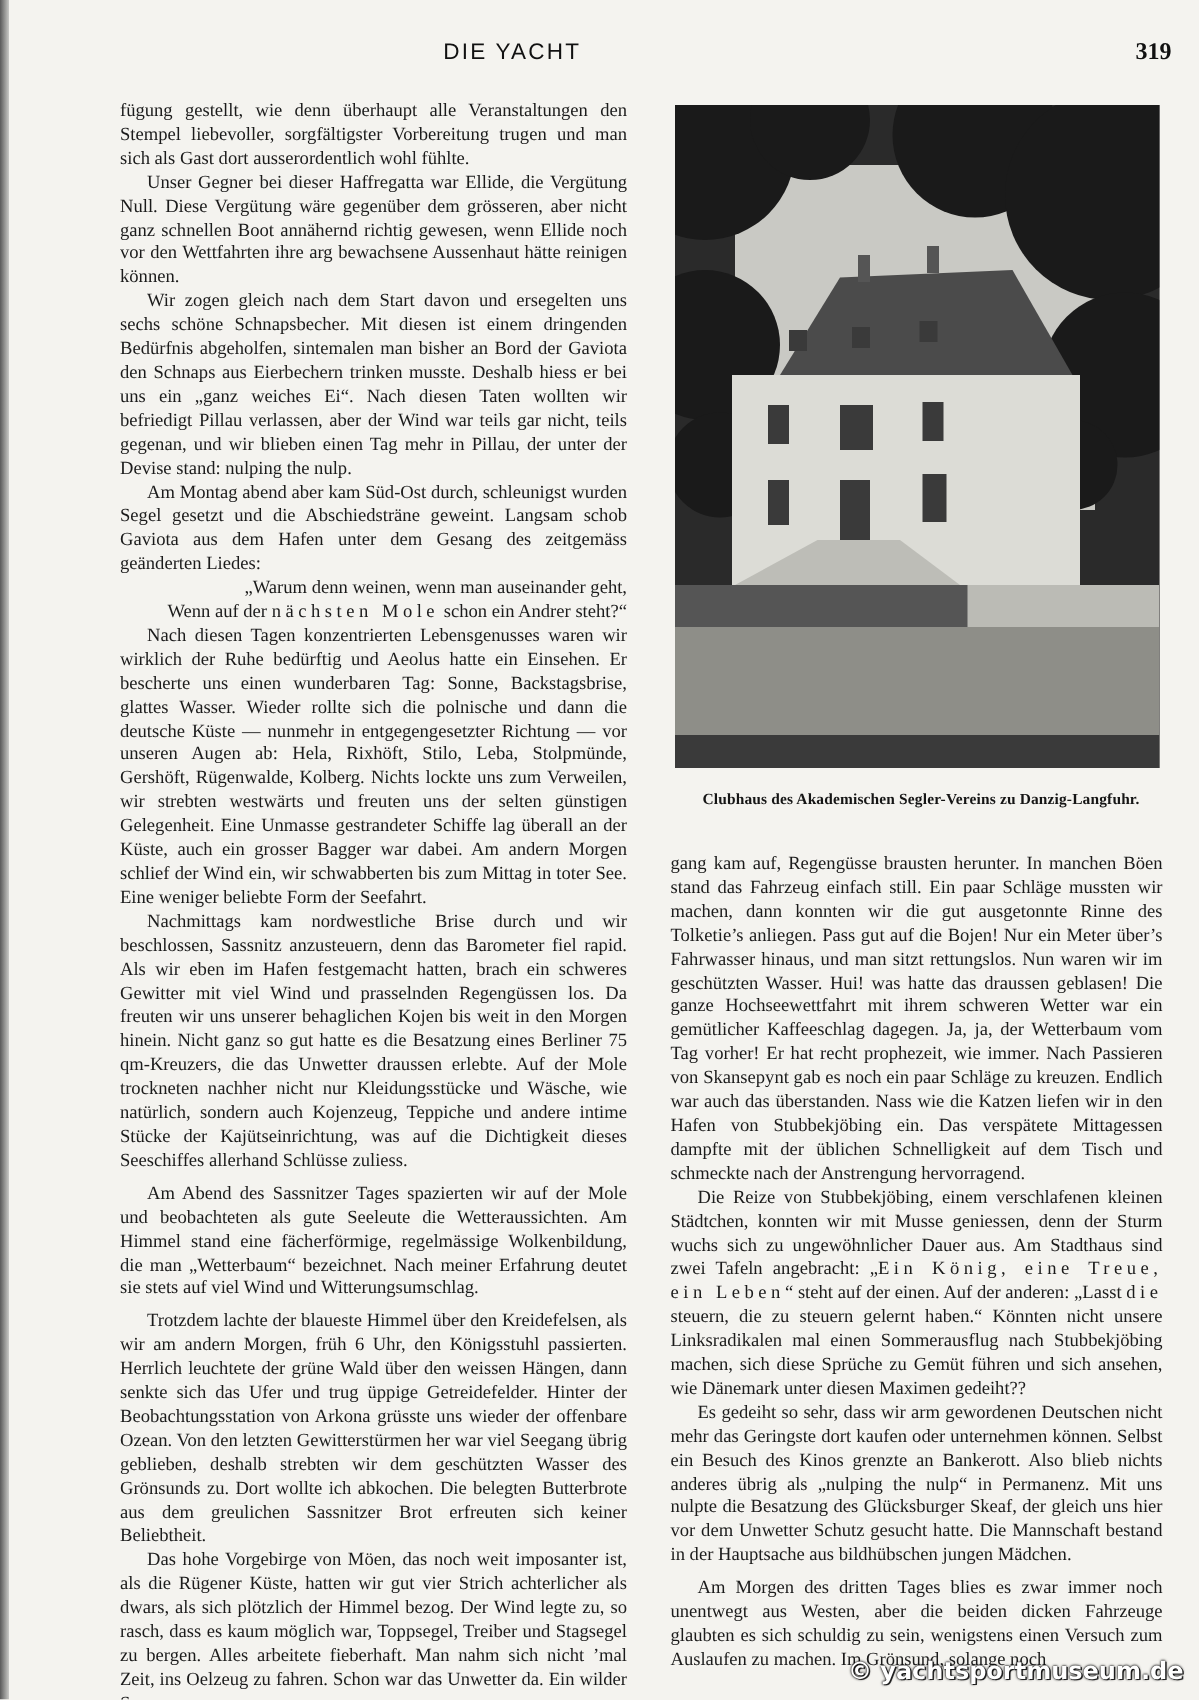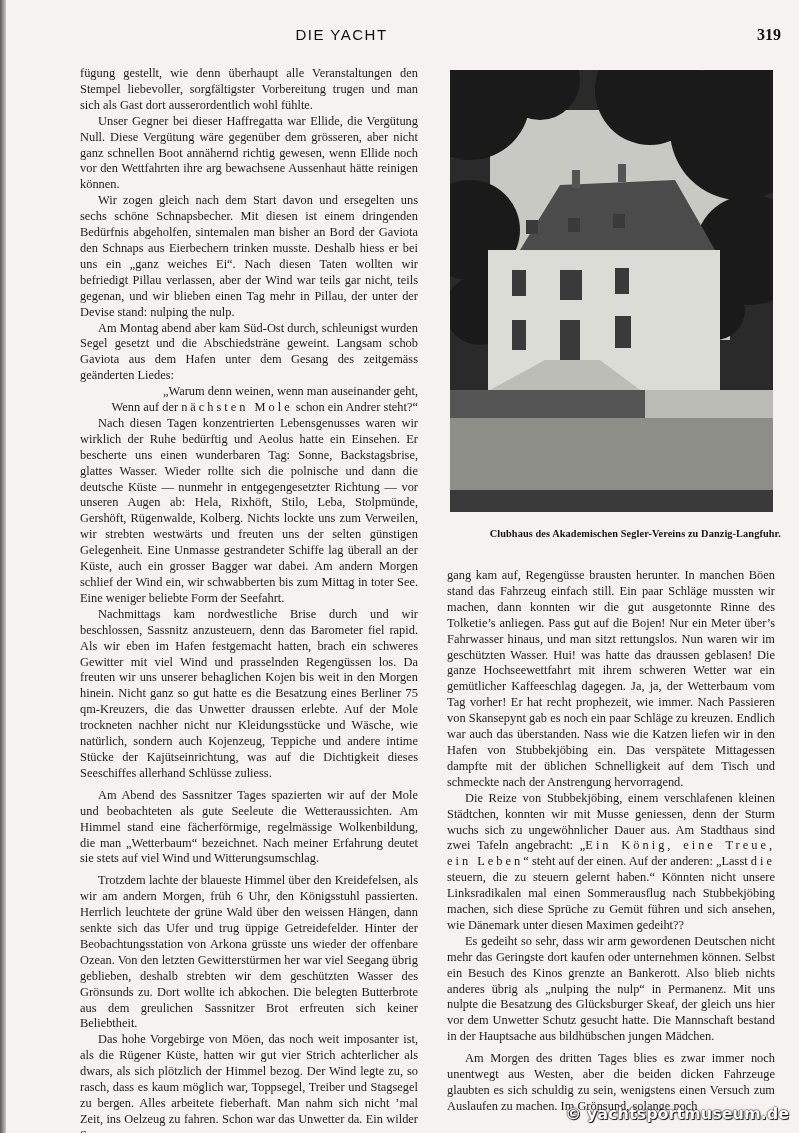--- a/index.html
+++ b/index.html
@@ -28,21 +28,21 @@
   .col p.noindent { text-indent: 0; }
   .col p.gap { margin-top: 6px; }
   .verse { text-indent: 0 !important; text-align: right; }
   .spaced { letter-spacing: 3px; }
   .photo {
     position: absolute; left: 450px; top: 70px; width: 323px; height: 442px;
     background: #222; overflow: hidden;
   }
   .photo svg { display: block; }
   .caption {
-    position: absolute; left: 447px; top: 528px; width: 334px; text-align: right;
+    position: absolute; left: 447px; top: 528px; width: 334px; text-align: center;
     font-weight: bold; font-size: 10.3px; letter-spacing: 0.1px; color: #151515;
   }
   .watermark {
     position: absolute; right: 10px; bottom: 10px;
     font-family: "DejaVu Sans", sans-serif; font-weight: bold; font-size: 16px; color: #fff;
     text-shadow: 0 0 2px #000, 0 0 1px #000, 1px 1px 0 #333;
   }
 </style>
 </head>
 <body>

